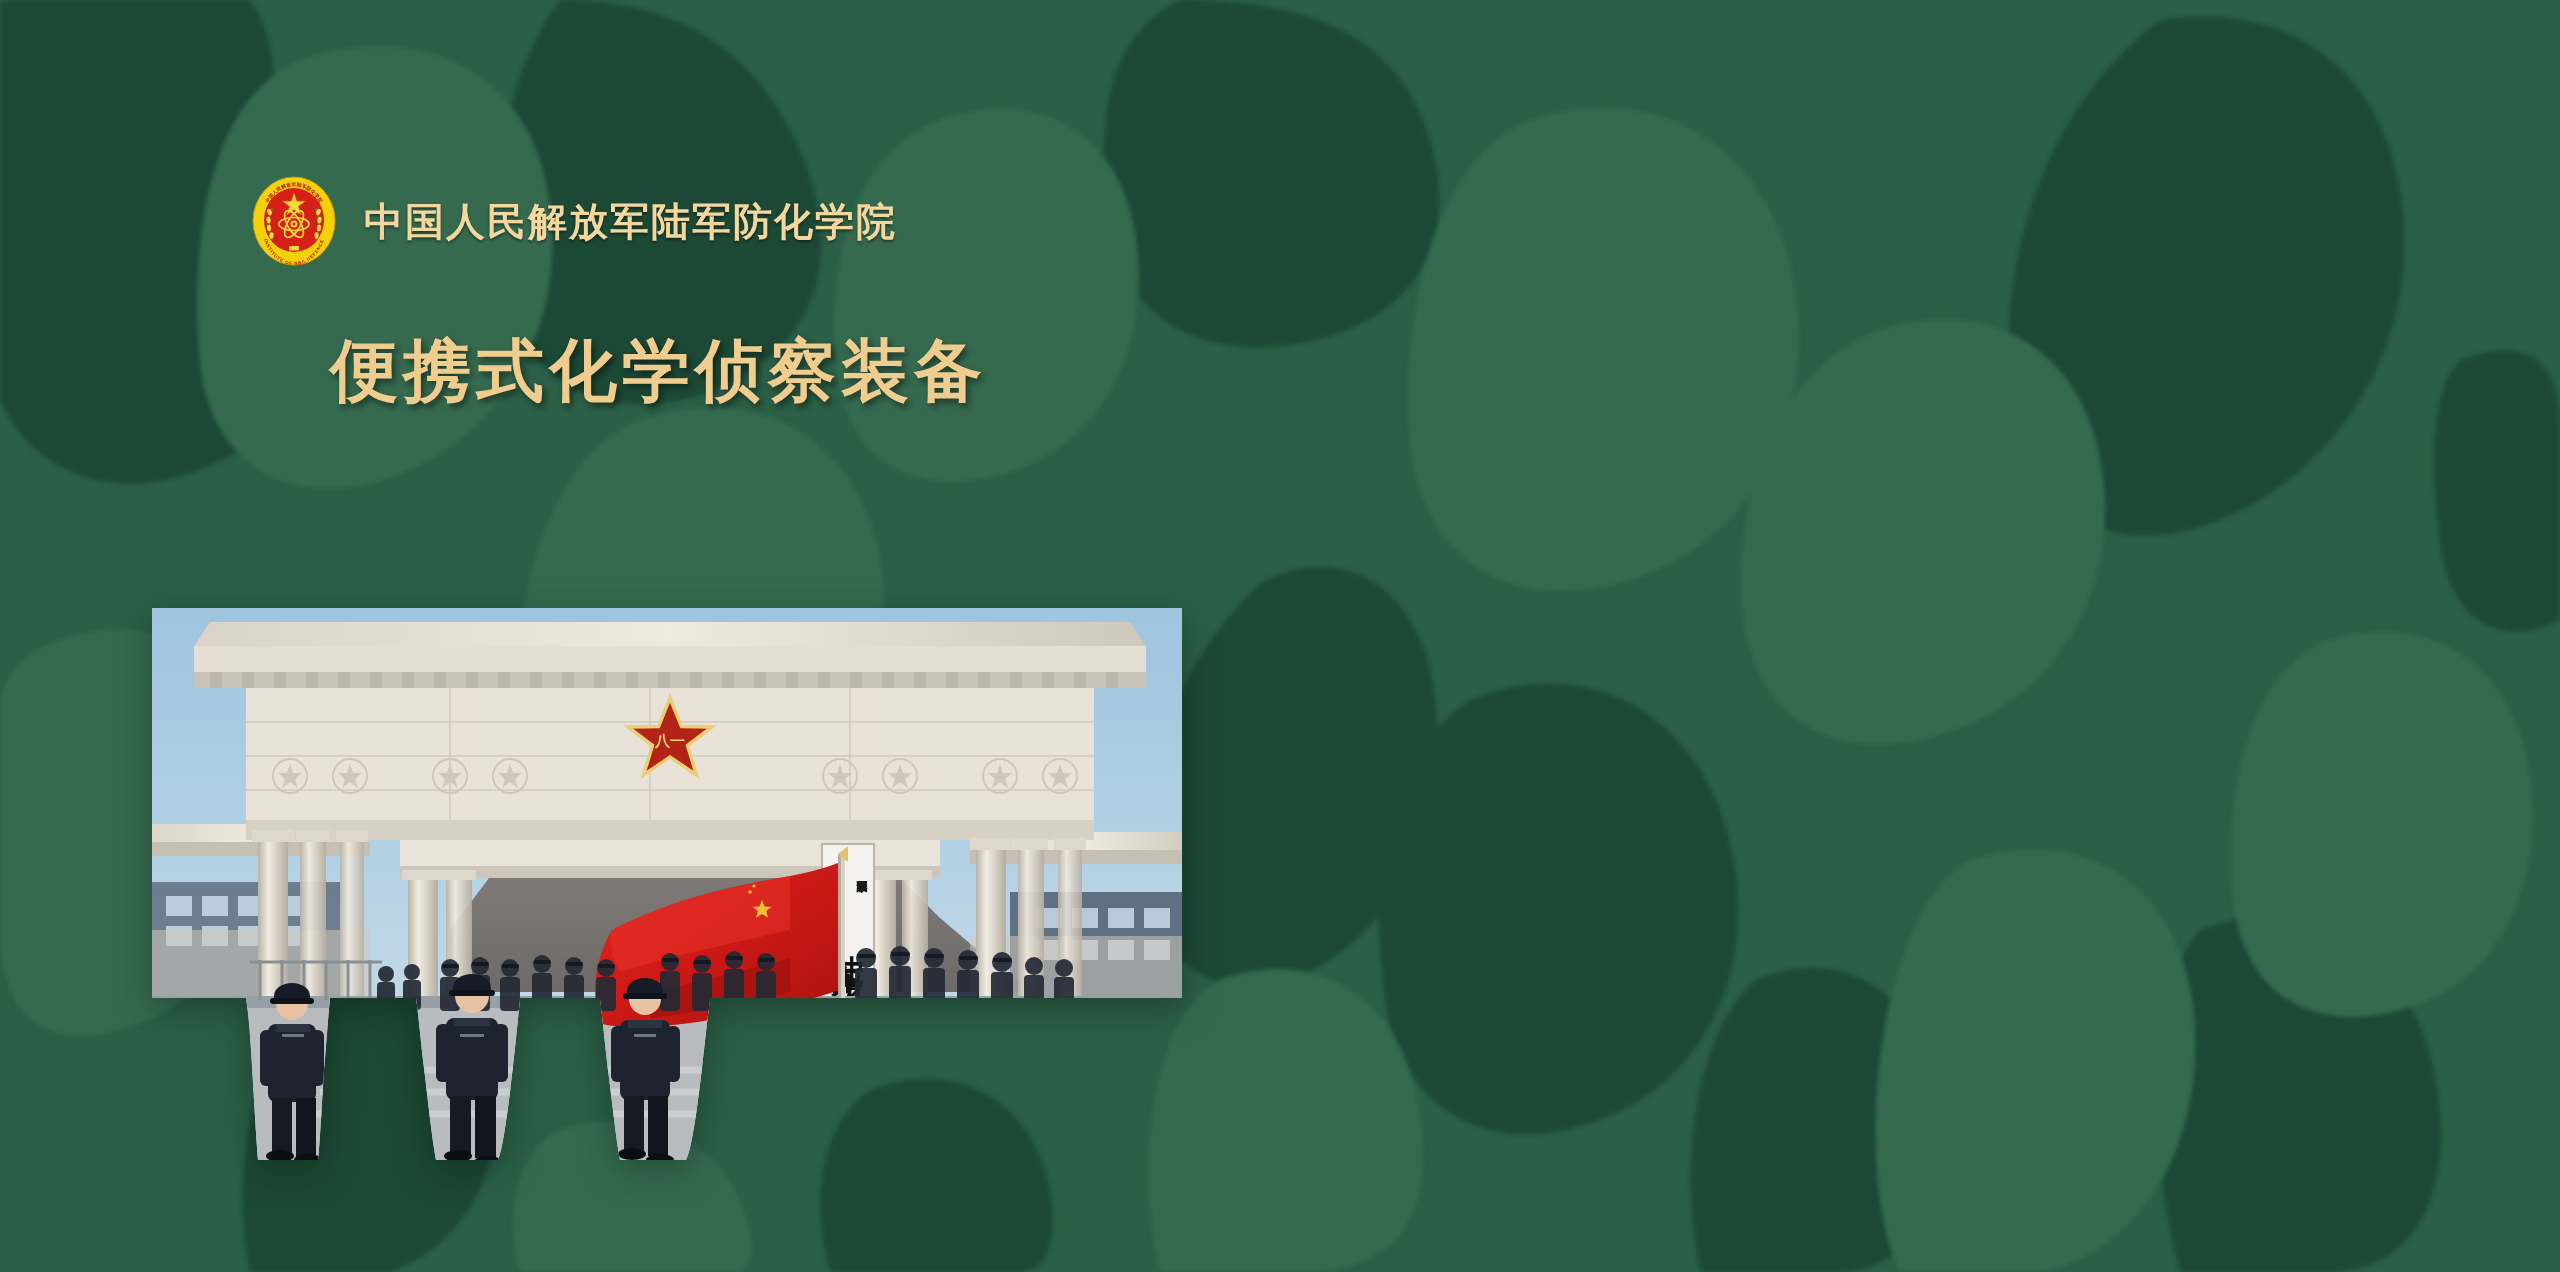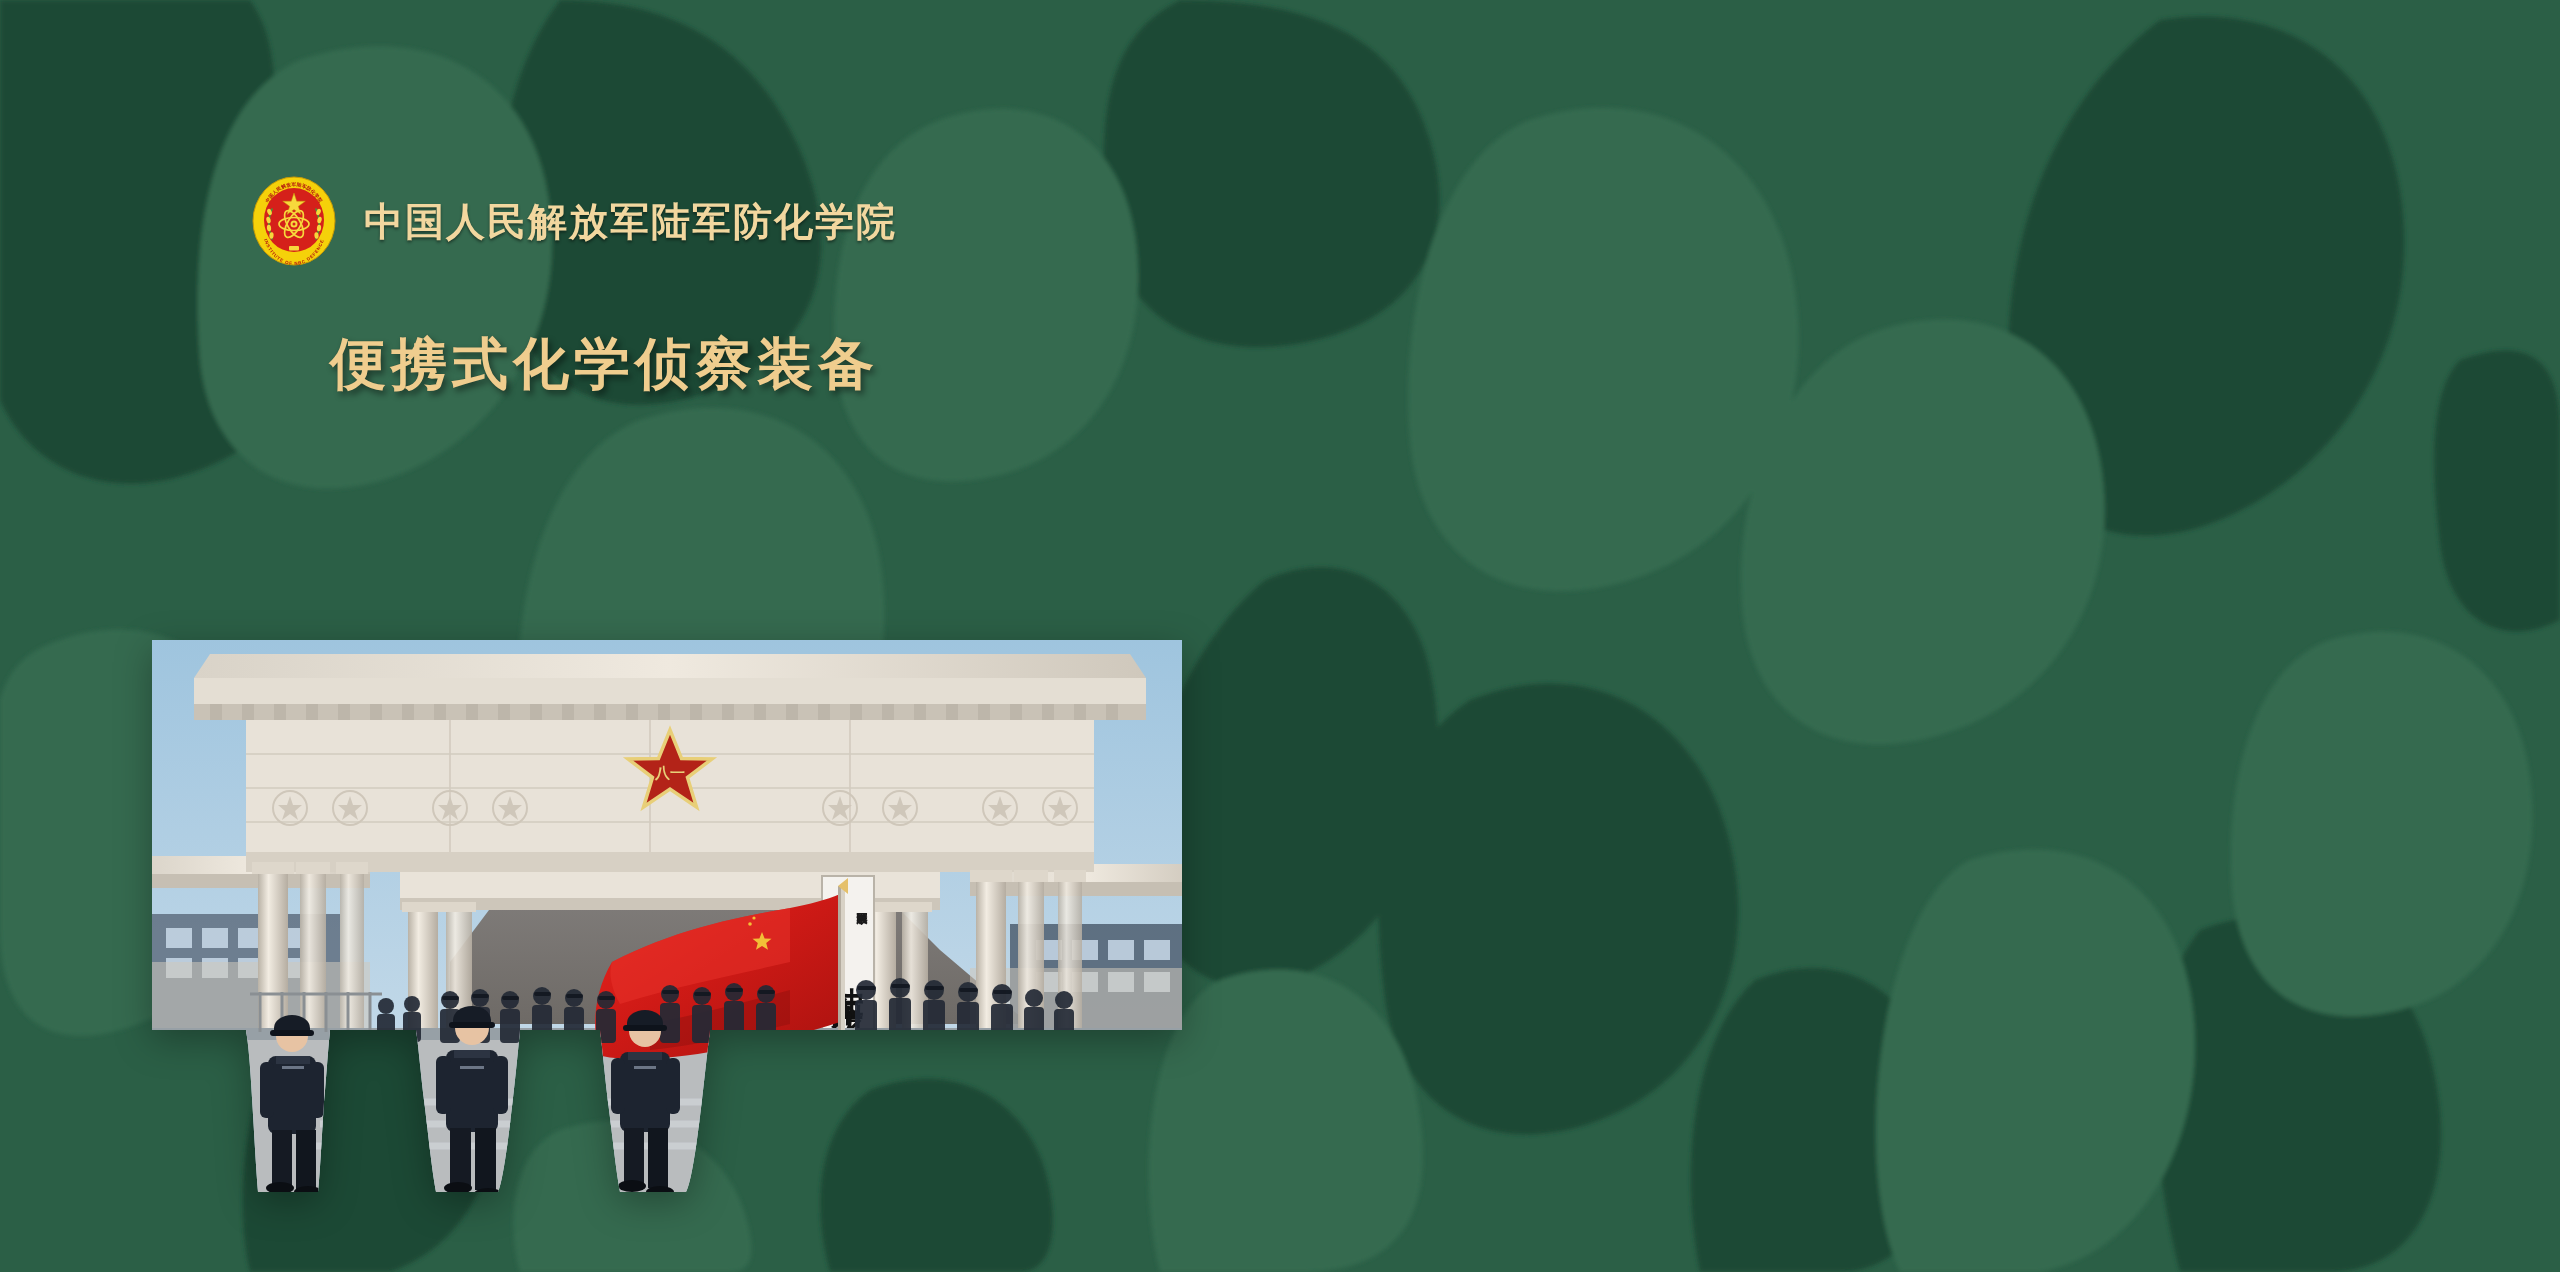--- a/index.html
+++ b/index.html
@@ -28,29 +28,29 @@
     text-shadow:0 2px 3px rgba(0,0,0,.45);
     white-space:nowrap;
   }
 
   
   #title-block{
     position:absolute;left:330px;top:330px;
     line-height:1.22;white-space:nowrap;
   }
   .title-line{
-    font-size:56px;font-weight:bold;letter-spacing:5px;
+    font-size:68px;font-weight:bold;letter-spacing:5px;
     color:#efcd8e;
     text-shadow:3px 4px 6px rgba(0,0,0,.45),0 0 1px rgba(0,0,0,.3);
   }
   .title-line.l2{padding-left:26px;}
 
   
   #photo-wrap{
-    position:absolute;left:150px;top:632px;width:1040px;height:560px;
+    position:absolute;left:150px;top:600px;width:1040px;height:560px;
   }
   #photo{width:100%;height:100%;display:block;
     filter:drop-shadow(0 10px 18px rgba(0,0,0,.30));}
 </style>
 </head>
 <body>
 
 <div id="stage">
 
   <svg id="camo" viewBox="0 0 2560 1272" preserveAspectRatio="none" aria-hidden="true">

